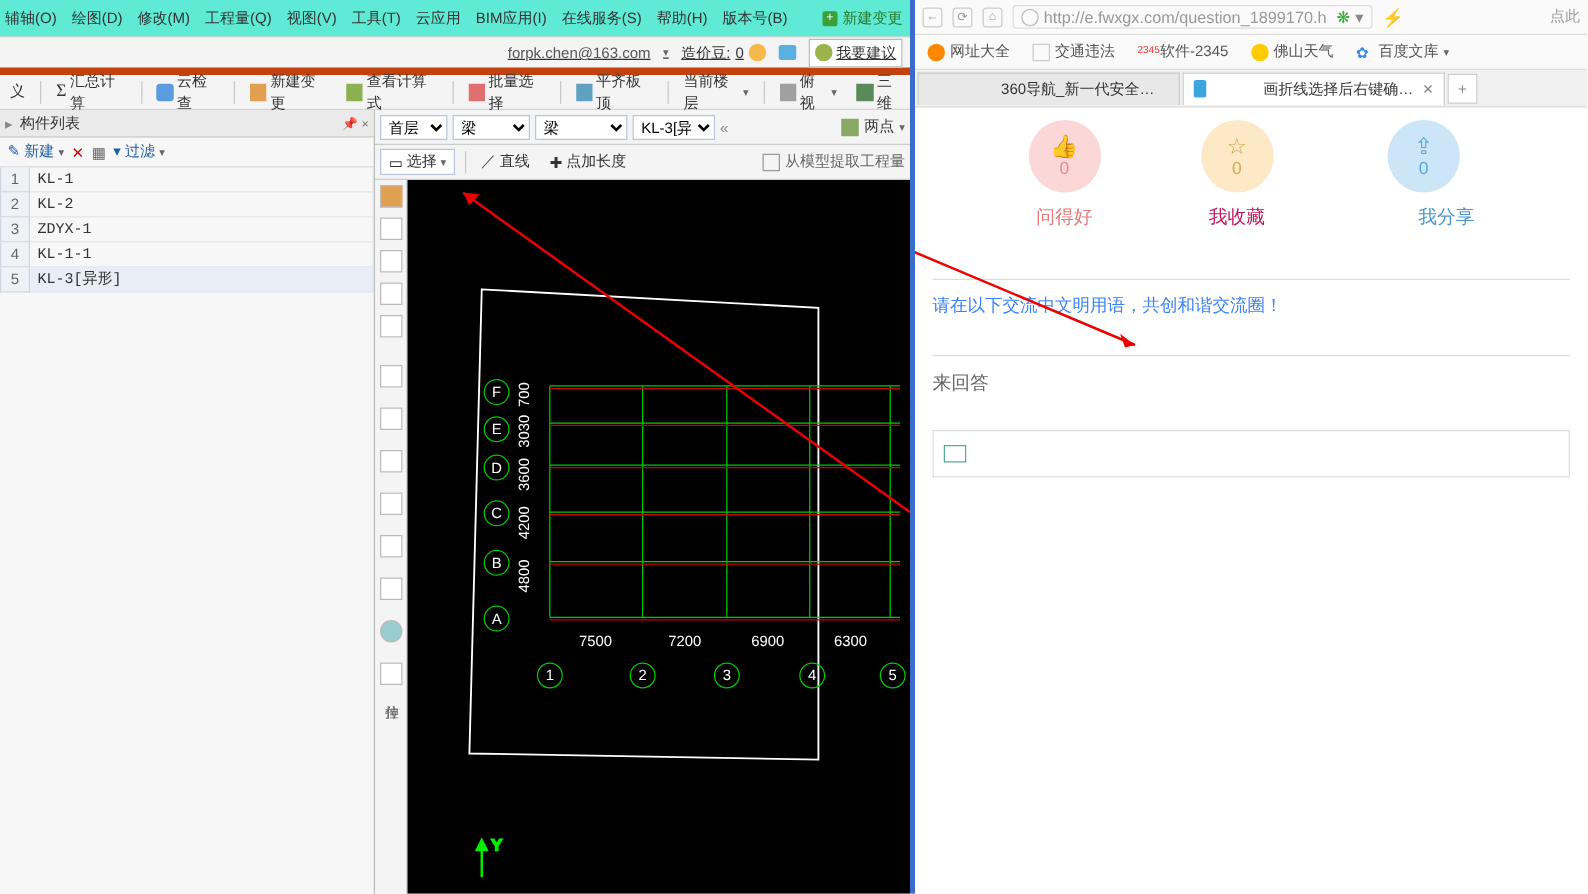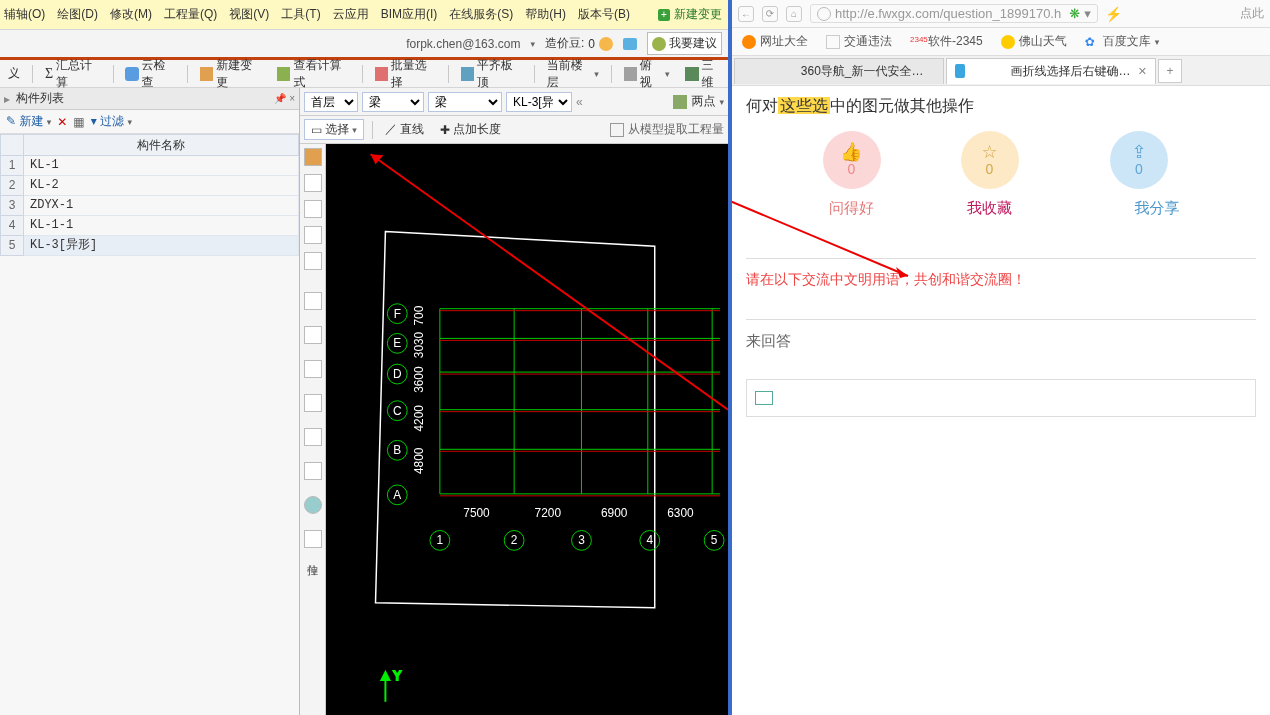--- a/index.html
+++ b/index.html
@@ -2,26 +2,26 @@
 <html><head>
 <meta charset="utf-8">
 <style>
 *{box-sizing:border-box;margin:0;padding:0;font-family:"Microsoft YaHei",SimSun,Arial,sans-serif;}
 body{width:1270px;height:715px;overflow:hidden;background:#fff;font-size:12px;color:#333;}
 .root{display:flex;width:1270px;height:715px;}
 .left-app{width:732px;height:715px;border-right:4px solid #3a6ccc;display:flex;flex-direction:column;background:#f4f4f4;}
 .right-browser{width:538px;height:715px;display:flex;flex-direction:column;background:#fff;}
 
 
-.menubar{display:flex;align-items:center;height:30px;background:#fef9c3;border-bottom:1px solid #d4d4d4;padding-left:4px;gap:12px;}
+.menubar{display:flex;align-items:center;height:30px;background:#5eead4;border-bottom:1px solid #d4d4d4;padding-left:4px;gap:12px;}
 .menubar span{white-space:nowrap;}
 .menubar .newchange{margin-left:auto;margin-right:6px;display:flex;align-items:center;gap:4px;color:#2a7a2a;}
 .newchange .plus{display:inline-block;width:12px;height:12px;background:#3aa03a;color:#fff;border-radius:2px;text-align:center;line-height:12px;font-size:10px;}
 
-.infobar{display:flex;align-items:center;height:30px;background:#f4f4f4;border-bottom:3px solid #c2410c;justify-content:flex-end;padding-right:6px;gap:10px;}
+.infobar{display:flex;align-items:center;height:30px;background:#f4f4f4;border-bottom:6px solid #c2410c;justify-content:flex-end;padding-right:6px;gap:10px;text-decoration:underline;}
 .infobar .email{color:#555;}
 .infobar .bean{display:flex;align-items:center;gap:4px;}
 .bean-icon{width:14px;height:14px;background:#f6b84a;border-radius:50%;}
 .msg-icon{width:14px;height:12px;background:#5ab0e0;border-radius:2px;}
 .feedback{background:#fff;border:1px solid #bbb;padding:2px 4px;display:flex;align-items:center;gap:3px;}
 .head-icon{width:14px;height:14px;background:#9ab34a;border-radius:50%;}
 
 .toolbar1{display:flex;align-items:center;height:28px;background:#f4f4f4;border-bottom:1px solid #d4d4d4;padding-left:4px;gap:8px;}
 .tbtn{display:flex;align-items:center;gap:3px;padding:1px 4px;}
 .tbtn .ti{width:14px;height:14px;}
@@ -94,21 +94,21 @@
 .circle .ci{font-size:18px;line-height:18px;}
 .c-pink{background:#fbd7d7;color:#e88;}
 .c-yellow{background:#fde9c6;color:#d4a84a;}
 .c-blue{background:#cde6f7;color:#5aa6d8;}
 .act-label{font-size:15px;}
 .al-pink{color:#e47a7a;}
 .al-yellow{color:#be185d;}
 .al-blue{color:#4a95cc;margin-left:36px;}
 
 .divider{border:none;border-top:1px solid #ddd;margin-bottom:12px;}
-.warn{color:#ef4444;font-size:14px;margin-bottom:30px;}
+.warn{color:#3b82f6;font-size:14px;margin-bottom:30px;}
 .answer-head{font-size:15px;color:#666;margin-bottom:28px;}
 .answer-box{border:1px solid #ddd;height:38px;display:flex;align-items:center;padding:0 8px;}
 .img-icon{width:18px;height:14px;border:1px solid #5a9;}
 </style>
 </head>
 <body>
 
 <div class="root">
 
   <div class="left-app">
@@ -202,24 +202,20 @@
           <span>构件列表</span>
           <span class="pin">📌 ×</span>
         </div>
         <div class="panel-toolbar">
           <span class="blue-link">✎ <span>新建</span> <span class="dd-arrow">▾</span></span>
           <span style="color:#c00">✕</span>
           <span style="color:#666">▦</span>
           <span class="blue-link">▾ <span>过滤</span> <span class="dd-arrow">▾</span></span>
         </div>
         <div class="grid">
-          <div class="grid-head">
-            <div class="gh-num"></div>
-            <div class="gh-name">构件名称</div>
-          </div>
           <div class="grid-row">
               <div class="gr-num">1</div>
               <div class="gr-name">KL-1</div>
             </div>
           <div class="grid-row">
               <div class="gr-num">2</div>
               <div class="gr-name">KL-2</div>
             </div>
           <div class="grid-row">
               <div class="gr-num">3</div>
@@ -417,23 +413,20 @@
         <span class="tlabel">360导航_新一代安全上网导航</span>
       </div>
       <div class="tab">
         <span class="favicon" style="background:#3aa6e0"></span>
         <span class="tlabel">画折线选择后右键确定后，再右键</span>
         <span class="tx">✕</span>
       </div>
       <div class="tab-plus">+</div>
     </div>
     <div class="br-content" style="position:relative">
-      <div class="qtitle">
-        <span>何对</span><span class="highlight">这些选</span><span>中的图元做其他操作</span>
-      </div>
 
       <div class="actions">
         <div class="act">
           <div class="circle c-pink">
               <span class="ci">👍</span>
               <span>0</span>
             </div>
           <span class="act-label al-pink">问得好</span>
         </div>
         <div class="act">

